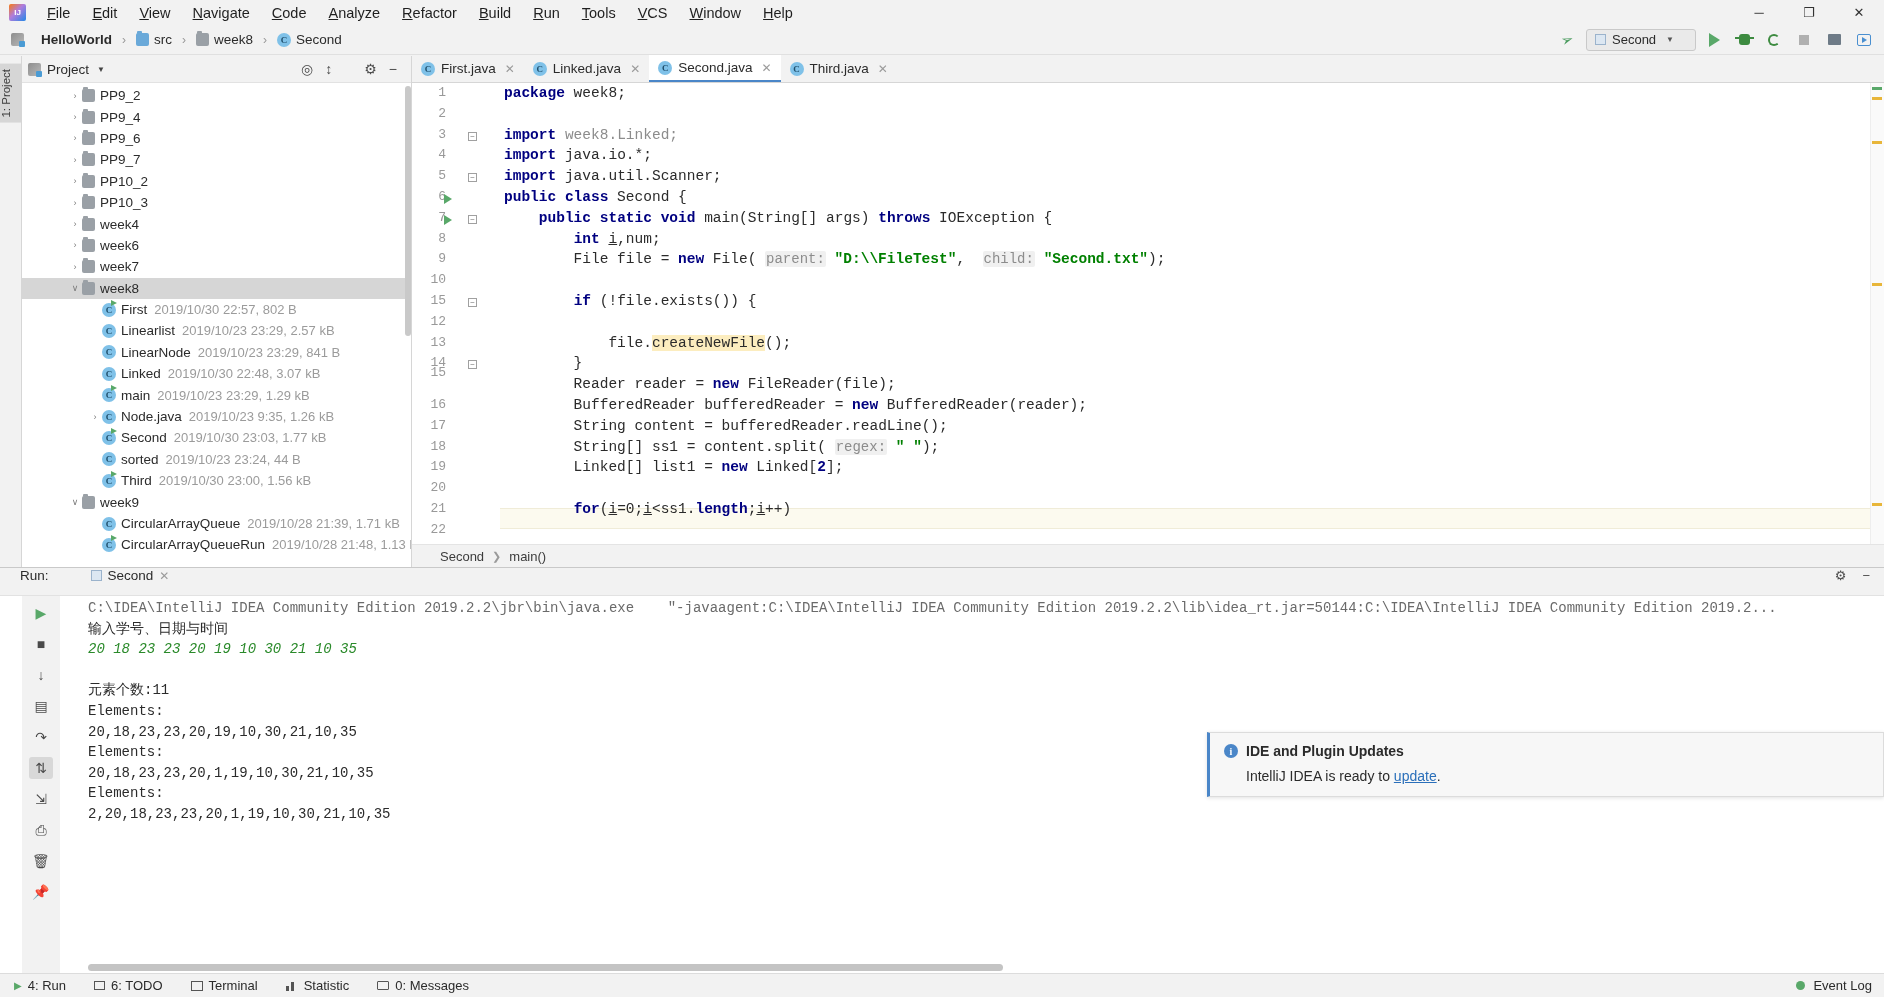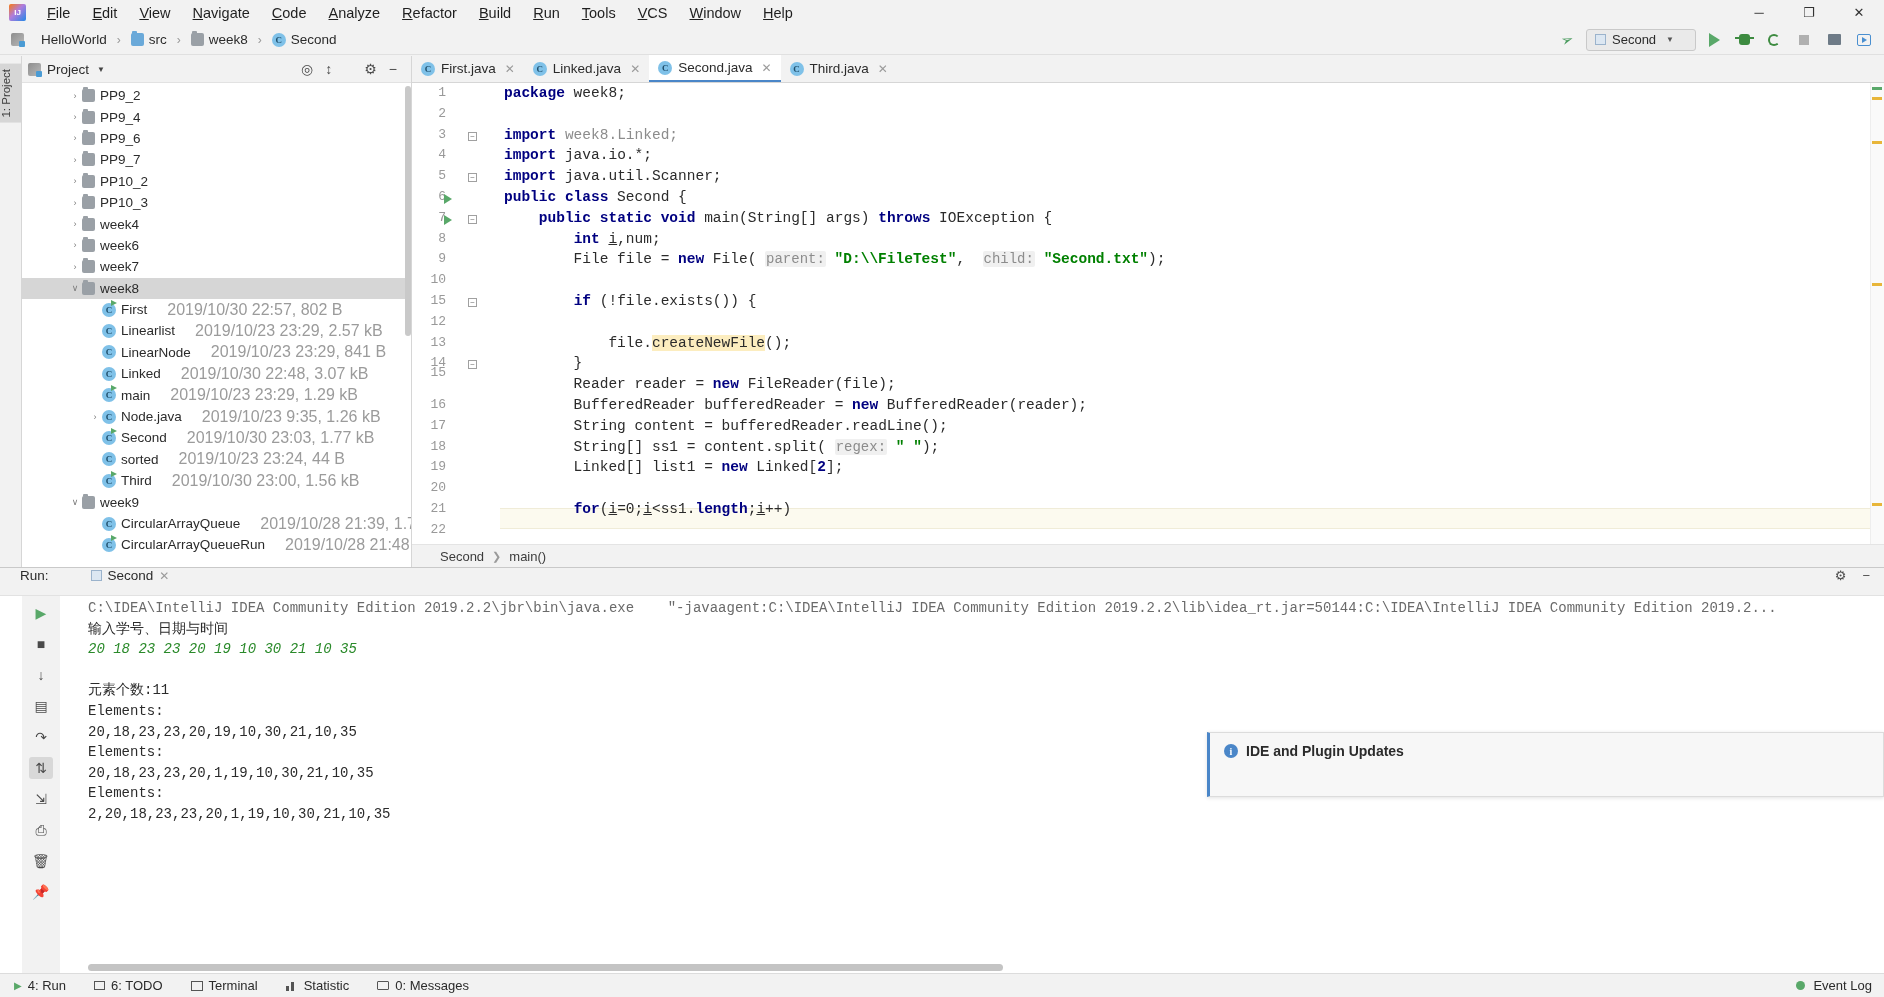--- a/index.html
+++ b/index.html
@@ -46,21 +46,21 @@
 
   
   .navbar {
     position:absolute; left:0; top:25px; width:1884px; height:30px;
     background:#f2f2f2; display:flex; align-items:center; padding-left:8px;
     border-bottom:1px solid #e0e0e0;
   }
   .crumb { display:flex; align-items:center; font-size:13.5px; color:#2b2b2b; }
   .crumb .sep { color:#999; margin:0 7px; font-size:12px; }
   .crumb-item { display:flex; align-items:center; gap:5px; padding:2px 3px; }
-  .crumb-item.bold { font-weight:normal;gap:17px; }
+  .crumb-item.bold { font-weight:bold;gap:17px; }
   .mini-icon { width:13px; height:13px; display:inline-block; flex:none; }
   .icon-proj { background:linear-gradient(135deg,#8d8d8d,#b9b9b9); border-radius:2px;
       position:relative; }
   .icon-proj::after{content:"";position:absolute;right:-1px;bottom:-1px;width:6px;height:6px;
       background:#4a9bd4;border-radius:1px;}
   .icon-folder {
     background:#9aa0a6; border-radius:2px 2px 2px 2px; position:relative;
   }
   .icon-folder.blue { background:#6aa9d9; }
   .icon-folder::before{
@@ -128,21 +128,21 @@
   .ph-icon{font-size:14px;color:#4d4d4d;}
   .tree { position:absolute; top:27px; left:0; right:0; bottom:0; overflow:hidden;
      background:#fff; padding-top:2px; }
   .trow {
     height:21.4px; display:flex; align-items:center; font-size:13.5px;
     white-space:nowrap; padding-right:4px;
   }
   .trow.sel { background:#d6d6d6; }
   .tarrow { width:14px; text-align:center; font-size:9px; color:#7a7a7a; flex:none; }
   .tname { margin-left:5px; }
-  .tmeta { margin-left:20px; color:#9b9b9b; font-size:16px; }
+  .tmeta { margin-left:7px; color:#9b9b9b; font-size:13px; }
   .tree-scroll {
     position:absolute; right:0; top:30px; width:6px; height:250px;
     background:#c9c9c9; border-radius:3px;
   }
 
   
   .editor-area {
     position:absolute; left:412px; top:56px; right:0; height:511px; background:#fff;
   }
   .tabbar { height:27px; background:#f2f2f2; display:flex; align-items:flex-end;
@@ -603,20 +603,23 @@
     <div class="console" id="console"><div class="cline c-grey">C:\IDEA\IntelliJ IDEA Community Edition 2019.2.2\jbr\bin\java.exe    "-javaagent:C:\IDEA\IntelliJ IDEA Community Edition 2019.2.2\lib\idea_rt.jar=50144:C:\IDEA\IntelliJ IDEA Community Edition 2019.2...</div><div class="cline">输入学号、日期与时间</div><div class="cline c-green">20 18 23 23 20 19 10 30 21 10 35</div><div class="cline"> </div><div class="cline">元素个数:11</div><div class="cline">Elements:</div><div class="cline">20,18,23,23,20,19,10,30,21,10,35</div><div class="cline">Elements:</div><div class="cline">20,18,23,23,20,1,19,10,30,21,10,35</div><div class="cline">Elements:</div><div class="cline">2,20,18,23,23,20,1,19,10,30,21,10,35</div></div>
     <div class="hsb"></div>
   </div>
 
 
   <div class="notif">
     <div class="row1">
       <span class="info-i">i</span>
       <span class="ttl">IDE and Plugin Updates</span>
     </div>
+    <div class="body">
+      <span>IntelliJ IDEA is ready to </span><a class="link" href="#">update</a><span>.</span>
+    </div>
   </div>
 
   <div class="statusbar">
     <div class="sb-item">
       <span style="color:#59a869;font-size:10px;">▶</span>
       <span>4: Run</span>
     </div>
     <div class="sb-item">
       <span class="sq-icon"></span>
       <span>6: TODO</span>

